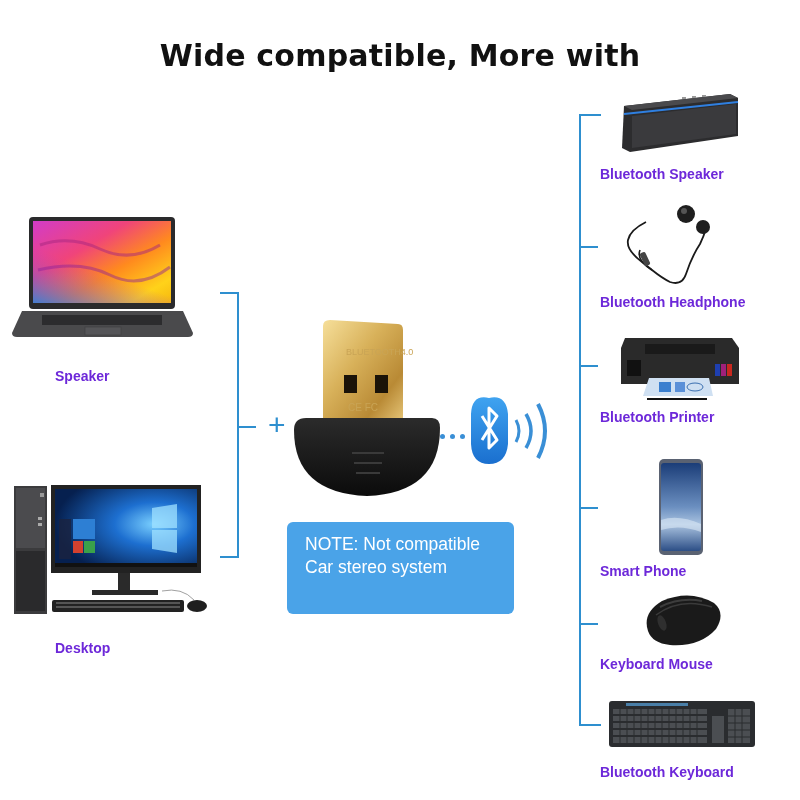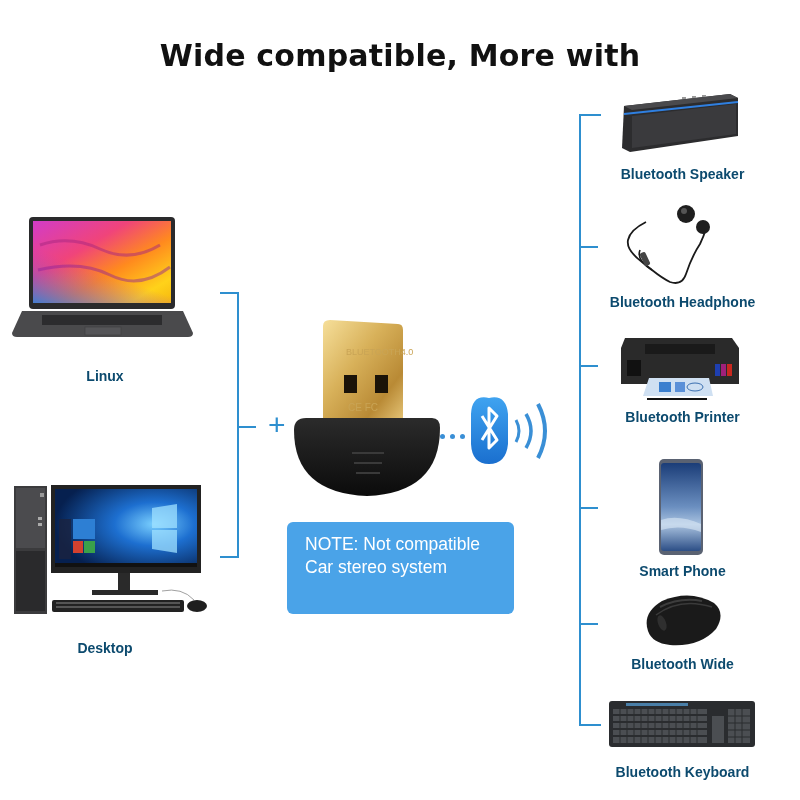--- a/index.html
+++ b/index.html
@@ -1,19 +1,19 @@
 <!DOCTYPE html>
 <html><head>
 <meta charset="utf-8">
 <style>
   html, body { margin:0; padding:0; background:#ffffff; }
   body { width:800px; height:800px; position:relative; overflow:hidden; font-family:"DejaVu Sans", sans-serif; }
   .abs { position:absolute; }
   .title { left:0; top:38px; width:800px; text-align:center; font-family:"DejaVu Sans", sans-serif; font-weight:bold; font-size:30px; color:#111; letter-spacing:0.2px; }
-  .label { font-family:"Liberation Sans", sans-serif; font-size:14px; font-weight:bold; color:#0c4a6e; text-align:center; white-space:nowrap; }
+  .label { font-family:"Liberation Sans", sans-serif; font-size:14px; font-weight:bold; color:#6d28d9; white-space:nowrap; }
   .line { background:#2e8fcf; position:absolute; }
   .note { left:287px; top:522px; width:227px; height:92px; background:#4aa3e8; border-radius:6px; box-sizing:border-box; padding:11px 0 0 18px; color:#ffffff; font-family:"Liberation Sans", sans-serif; font-size:17.5px; line-height:22.5px; }
   .note div { white-space:nowrap; }
   .plus { left:268px; top:410px; font-family:"Liberation Sans", sans-serif; font-size:30px; color:#2e8fcf; line-height:30px; font-weight:normal; }
   .dots { left:440px; top:424px; }
   .dots span { display:inline-block; width:5px; height:5px; border-radius:50%; background:#3a8fd6; margin-right:5px; }
 </style>
 </head>
 <body>
 
@@ -37,21 +37,21 @@
     <rect x="19" y="2" width="146" height="92" rx="4" fill="#2a2a2c"></rect>
     <rect x="23" y="6" width="138" height="82" fill="url(#scr)"></rect>
     <rect x="23" y="6" width="138" height="82" fill="url(#scr2)"></rect>
     <path d="M30 30 Q60 20 90 34 T150 30" stroke="#a52580" stroke-width="3" fill="none" opacity="0.5"></path>
     <path d="M28 55 Q70 45 100 60 T160 52" stroke="#8b1f9a" stroke-width="3" fill="none" opacity="0.45"></path>
     <path d="M12 96 L173 96 L183 118 Q183 122 178 122 L7 122 Q2 122 2 118 Z" fill="#4a4a4c"></path>
     <rect x="32" y="100" width="120" height="10" fill="#2c2c2e"></rect>
     <rect x="75" y="112" width="36" height="8" fill="#555558" stroke="#3d3d3f" stroke-width="0.6"></rect>
   </svg>
 </div>
-<div class="abs label" style="left:55px;top:368px;width:100px;">Linux</div>
+<div class="abs label" style="left:55px;top:368px;width:100px;">Speaker</div>
 
 <div class="abs" style="left:12px;top:483px;width:200px;height:135px;">
   <svg width="200" height="135" viewBox="0 0 200 135">
     <defs>
       <radialGradient id="win" cx="0.7" cy="0.45" r="0.7">
         <stop offset="0" stop-color="#7ad0ff"></stop>
         <stop offset="0.4" stop-color="#1d6fd0"></stop>
         <stop offset="1" stop-color="#06204f"></stop>
       </radialGradient>
     </defs>
@@ -212,21 +212,21 @@
 <div class="abs label" style="left:600px;top:563px;width:165px;">Smart Phone</div>
 
 <div class="abs" style="left:640px;top:593px;width:85px;height:55px;">
   <svg width="85" height="55" viewBox="0 0 85 55">
     <path d="M8 38 Q2 20 22 8 Q50 -4 74 10 Q86 20 76 36 Q60 54 30 52 Q12 50 8 38 Z" fill="#1a1a1a"></path>
     <path d="M16 22 Q40 4 72 14" stroke="#3a3a3a" stroke-width="1.5" fill="none"></path>
     <ellipse cx="22" cy="30" rx="4" ry="8" transform="rotate(-20 22 30)" fill="#2f2f2f"></ellipse>
     <path d="M20 14 Q40 4 62 8" stroke="#555" stroke-width="2" fill="none" opacity="0.6"></path>
   </svg>
 </div>
-<div class="abs label" style="left:600px;top:656px;width:165px;">Bluetooth Wide</div>
+<div class="abs label" style="left:600px;top:656px;width:165px;">Keyboard Mouse</div>
 
 <div class="abs" style="left:608px;top:700px;width:148px;height:50px;">
   <svg width="148" height="50" viewBox="0 0 148 50">
     <rect x="1" y="1" width="146" height="46" rx="3" fill="#2a2c2f"></rect>
     <rect x="18" y="3" width="62" height="3" fill="#4a7fa8"></rect>
     <g fill="#4b4e52">
       <rect x="5" y="9" width="94" height="5"></rect>
       <rect x="5" y="16" width="94" height="5"></rect>
       <rect x="5" y="23" width="94" height="5"></rect>
       <rect x="5" y="30" width="94" height="5"></rect>

